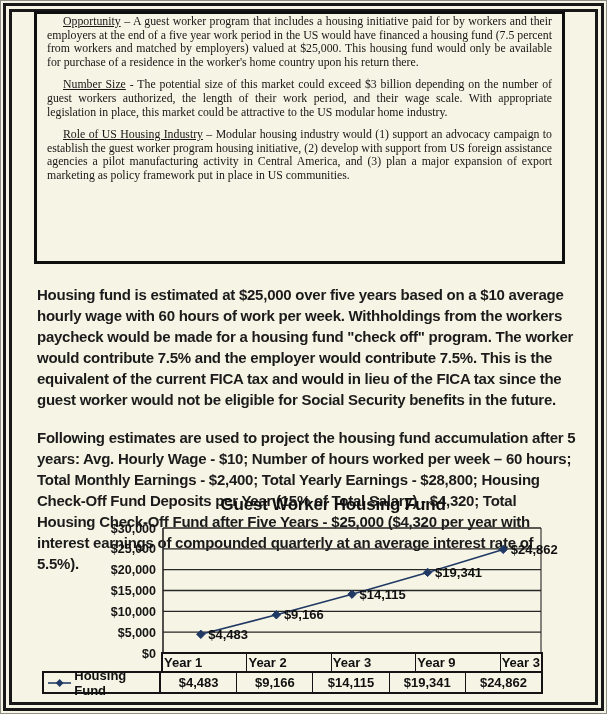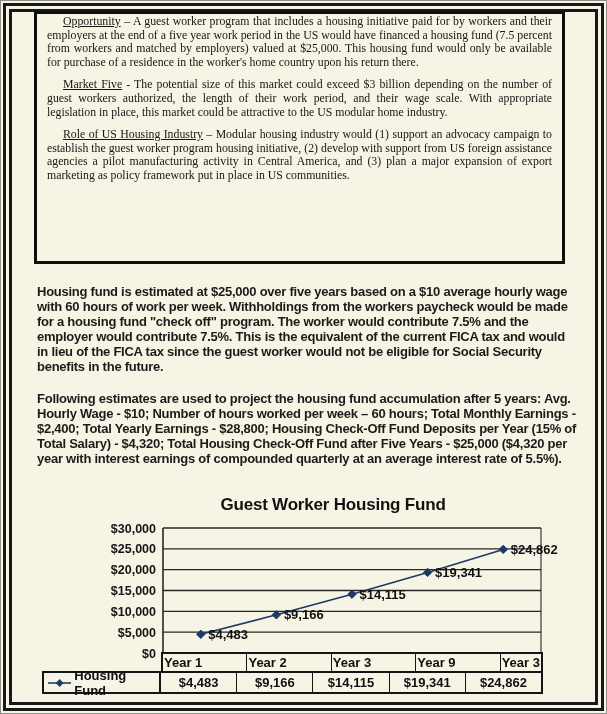--- a/index.html
+++ b/index.html
@@ -22,21 +22,21 @@
   }
   .sec{
     margin:0 0 9px 0;font-family:"Liberation Serif",serif;
     font-size:11.8px;line-height:13.6px;text-align:justify;color:#161616;
   }
   .sec .h{text-decoration:underline;margin-left:16px;}
   
   .midtext{
     position:absolute;left:36px;top:283px;width:541px;color:#1b1b1b;
     font-family:"Liberation Sans",sans-serif;font-weight:600;
-    font-size:13px;line-height:15px;letter-spacing:-0.25px;
+    font-size:15px;line-height:21px;letter-spacing:-0.25px;
   }
   .midtext p{margin:0 0 17px 0;}
   
   .chart-title{
     position:absolute;left:122px;top:494px;width:420px;text-align:center;
     font-weight:700;font-size:17px;letter-spacing:-0.2px;color:#111;
   }
   #chart-svg{position:absolute;left:43px;top:518px;}
   .ytick{font-family:"Liberation Sans",sans-serif;font-size:12.5px;font-weight:700;fill:#141414;}
   .dlabel{font-family:"Liberation Sans",sans-serif;font-size:13px;font-weight:700;fill:#101010;}
@@ -60,21 +60,21 @@
   }
 </style>
 </head>
 <body>
 
 <div class="page">
   <div class="frame"></div>
 
   <div class="topbox">
     <p class="sec"><span class="h">Opportunity</span><span> – A guest worker program that includes a housing initiative paid for by workers and their employers at the end of a five year work period in the US would have financed a housing fund (7.5 percent from workers and matched by employers) valued at $25,000. This housing fund would only be available for purchase of a residence in the worker's home country upon his return there.</span></p>
-    <p class="sec"><span class="h">Market Five</span><span> - The potential size of this market could exceed $3 billion depending on the number of guest workers authorized, the length of their work period, and their wage scale. With appropriate legislation in place, this market could be attractive to the US modular home industry.</span></p>
+    <p class="sec"><span class="h">Number Size</span><span> - The potential size of this market could exceed $3 billion depending on the number of guest workers authorized, the length of their work period, and their wage scale. With appropriate legislation in place, this market could be attractive to the US modular home industry.</span></p>
     <p class="sec"><span class="h">Role of US Housing Industry</span><span> – Modular housing industry would (1) support an advocacy campaign to establish the guest worker program housing initiative, (2) develop with support from US foreign assistance agencies a pilot manufacturing activity in Central America, and (3) plan a major expansion of export marketing as policy framework put in place in US communities.</span></p>
   </div>
 
   <div class="midtext">
     <p>Housing fund is estimated at $25,000 over five years based on a $10 average hourly wage with 60 hours of work per week.  Withholdings from the workers paycheck would be made for a housing fund "check off" program.  The worker would contribute 7.5% and the employer would contribute 7.5%.  This is the equivalent of the current FICA tax and would in lieu of the FICA tax since the guest worker would not be eligible for Social Security benefits in the future.</p>
     <p>Following estimates are used to project the housing fund accumulation after 5 years: Avg. Hourly Wage - $10; Number of hours worked per week – 60 hours; Total Monthly Earnings - $2,400; Total Yearly Earnings - $28,800; Housing Check-Off Fund Deposits per Year (15% of Total Salary) - $4,320; Total Housing Check-Off Fund after Five Years - $25,000 ($4,320 per year with interest earnings of compounded quarterly at an average interest rate of 5.5%).</p>
   </div>
 
   <div class="chart-title">Guest Worker Housing Fund</div>
   <svg id="chart-svg" width="557" height="140" viewBox="0 0 557 140">

